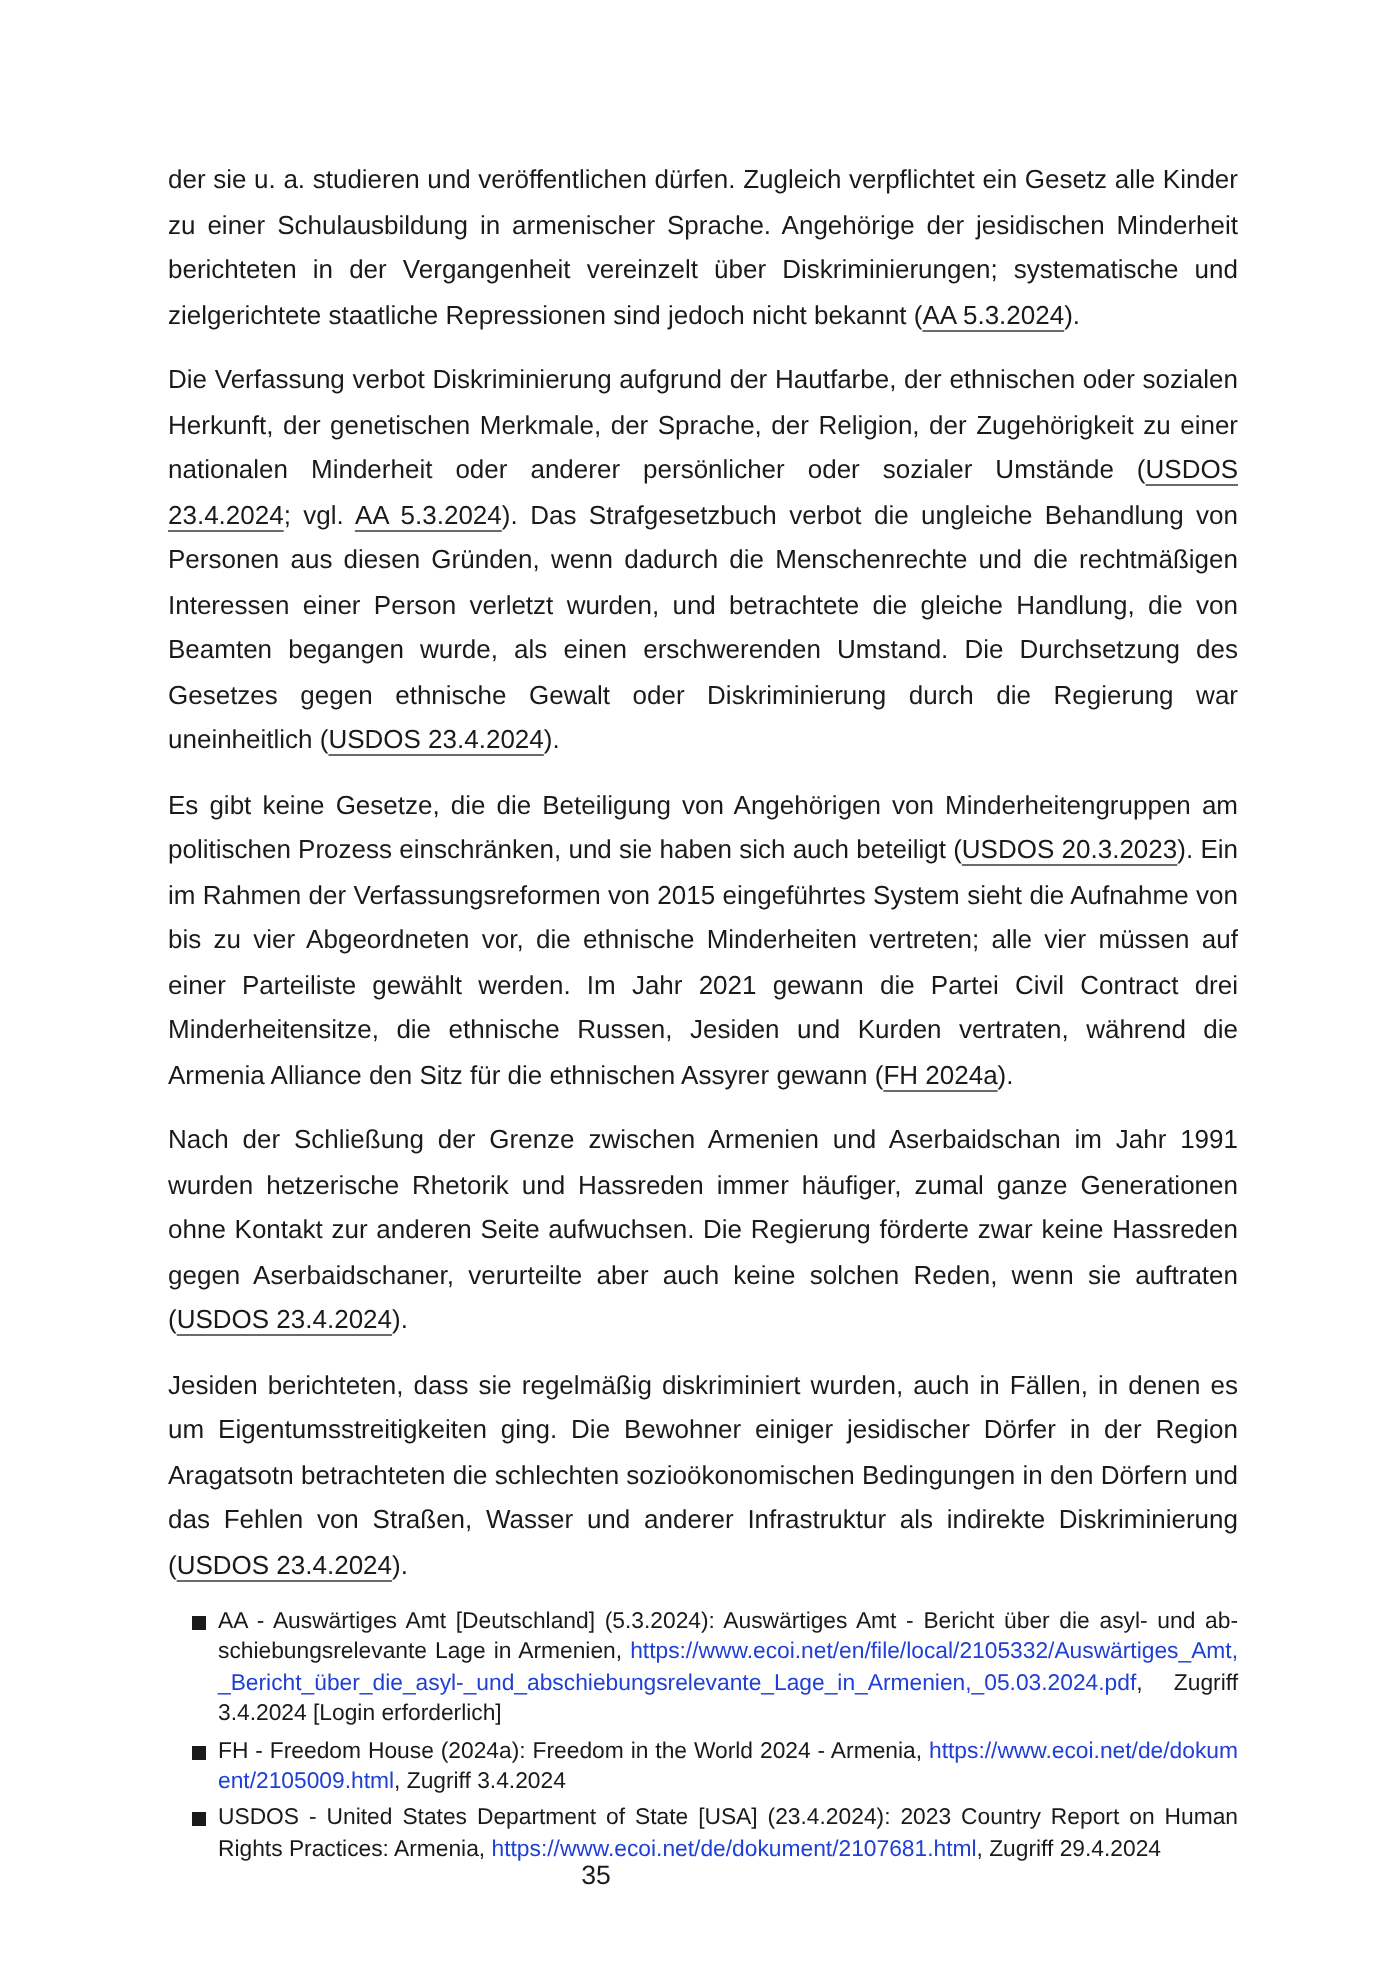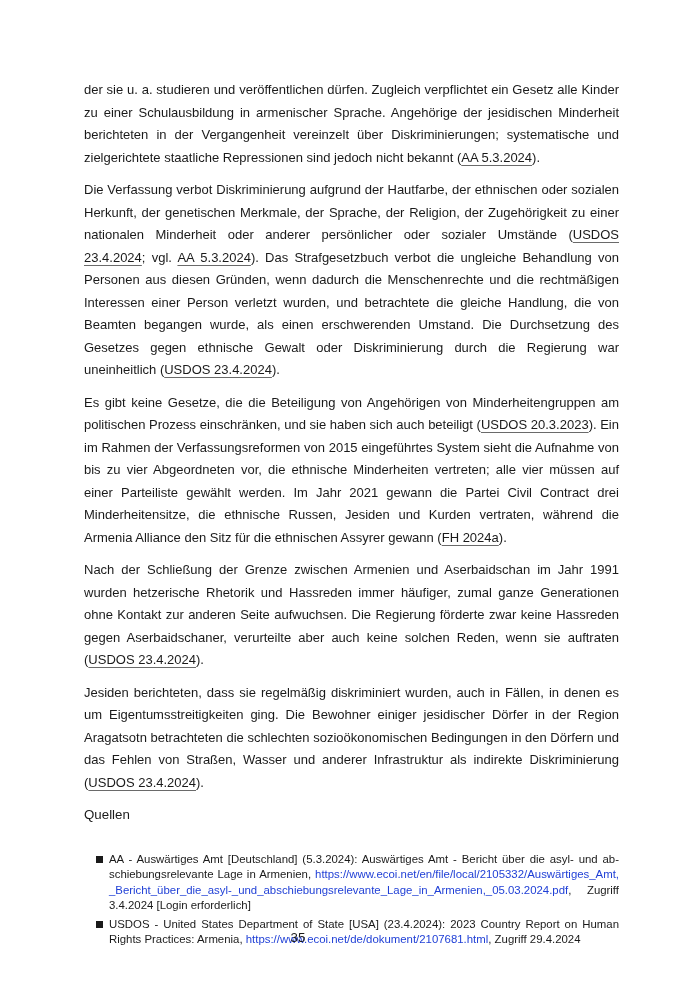--- a/index.html
+++ b/index.html
@@ -18,20 +18,20 @@
 <body>
 
 <div class="page">
   <div id="paragraphs">
       <p class="para">der sie u. a. studieren und veröffentlichen dürfen. Zugleich verpflichtet ein Gesetz alle Kinder zu einer Schulausbildung in armenischer Sprache. Angehörige der jesidischen Minderheit berich­teten in der Vergangenheit vereinzelt über Diskriminierungen; systematische und zielgerichtete staatliche Repressionen sind jedoch nicht bekannt (<span class="cite">AA 5.3.2024</span>).</p>
       <p class="para">Die Verfassung verbot Diskriminierung aufgrund der Hautfarbe, der ethnischen oder sozialen Herkunft, der genetischen Merkmale, der Sprache, der Religion, der Zugehörigkeit zu einer nationalen Minderheit oder anderer persönlicher oder sozialer Umstände (<span class="cite">USDOS 23.4.2024</span>; vgl. <span class="cite">AA 5.3.2024</span>). Das Strafgesetzbuch verbot die ungleiche Behandlung von Personen aus diesen Gründen, wenn dadurch die Menschenrechte und die rechtmäßigen Interessen einer Person verletzt wurden, und betrachtete die gleiche Handlung, die von Beamten begangen wurde, als einen erschwerenden Umstand. Die Durchsetzung des Gesetzes gegen ethnische Gewalt oder Diskriminierung durch die Regierung war uneinheitlich (<span class="cite">USDOS 23.4.2024</span>).</p>
       <p class="para">Es gibt keine Gesetze, die die Beteiligung von Angehörigen von Minderheitengruppen am po­litischen Prozess einschränken, und sie haben sich auch beteiligt (<span class="cite">USDOS 20.3.2023</span>). Ein im Rahmen der Verfassungsreformen von 2015 eingeführtes System sieht die Aufnahme von bis zu vier Abgeordneten vor, die ethnische Minderheiten vertreten; alle vier müssen auf einer Par­teiliste gewählt werden. Im Jahr 2021 gewann die Partei Civil Contract drei Minderheitensitze, die ethnische Russen, Jesiden und Kurden vertraten, während die Armenia Alliance den Sitz für die ethnischen Assyrer gewann (<span class="cite">FH 2024a</span>).</p>
       <p class="para">Nach der Schließung der Grenze zwischen Armenien und Aserbaidschan im Jahr 1991 wurden hetzerische Rhetorik und Hassreden immer häufiger, zumal ganze Generationen ohne Kontakt zur anderen Seite aufwuchsen. Die Regierung förderte zwar keine Hassreden gegen Aserbai­dschaner, verurteilte aber auch keine solchen Reden, wenn sie auftraten (<span class="cite">USDOS 23.4.2024</span>).</p>
       <p class="para">Jesiden berichteten, dass sie regelmäßig diskriminiert wurden, auch in Fällen, in denen es um Eigentumsstreitigkeiten ging. Die Bewohner einiger jesidischer Dörfer in der Region Aragatsotn betrachteten die schlechten sozioökonomischen Bedingungen in den Dörfern und das Fehlen von Straßen, Wasser und anderer Infrastruktur als indirekte Diskriminierung (<span class="cite">USDOS 23.4.2024</span>).</p>
     </div>
-  <div class="heading">Quellen</div>
   <ul class="sources" id="sources">
       <li><span class="bullet"></span>AA - Auswärtiges Amt [Deutschland] (5.3.2024): Auswärtiges Amt - Bericht über die asyl- und ab­schiebungsrelevante Lage in Armenien, <a class="link">https://www.ecoi.net/en/file/local/2105332/Auswärtiges_Amt,_Bericht_über_die_asyl-_und_abschiebungsrelevante_Lage_in_Armenien,_05.03.2024.pdf</a>, Zugriff 3.4.2024 [Login erforderlich]</li>
+      <li><span class="bullet"></span>FH - Freedom House (2024a): Freedom in the World 2024 - Armenia, <a class="link">https://www.ecoi.net/de/dokument/2105009.html</a>, Zugriff 3.4.2024</li>
       <li><span class="bullet"></span>USDOS - United States Department of State [USA] (23.4.2024): 2023 Country Report on Human Rights Practices: Armenia, <a class="link">https://www.ecoi.net/de/dokument/2107681.html</a>, Zugriff 29.4.2024</li>
     </ul>
 </div>
 
 <div class="pagenum">35</div>
 
 </body></html>

